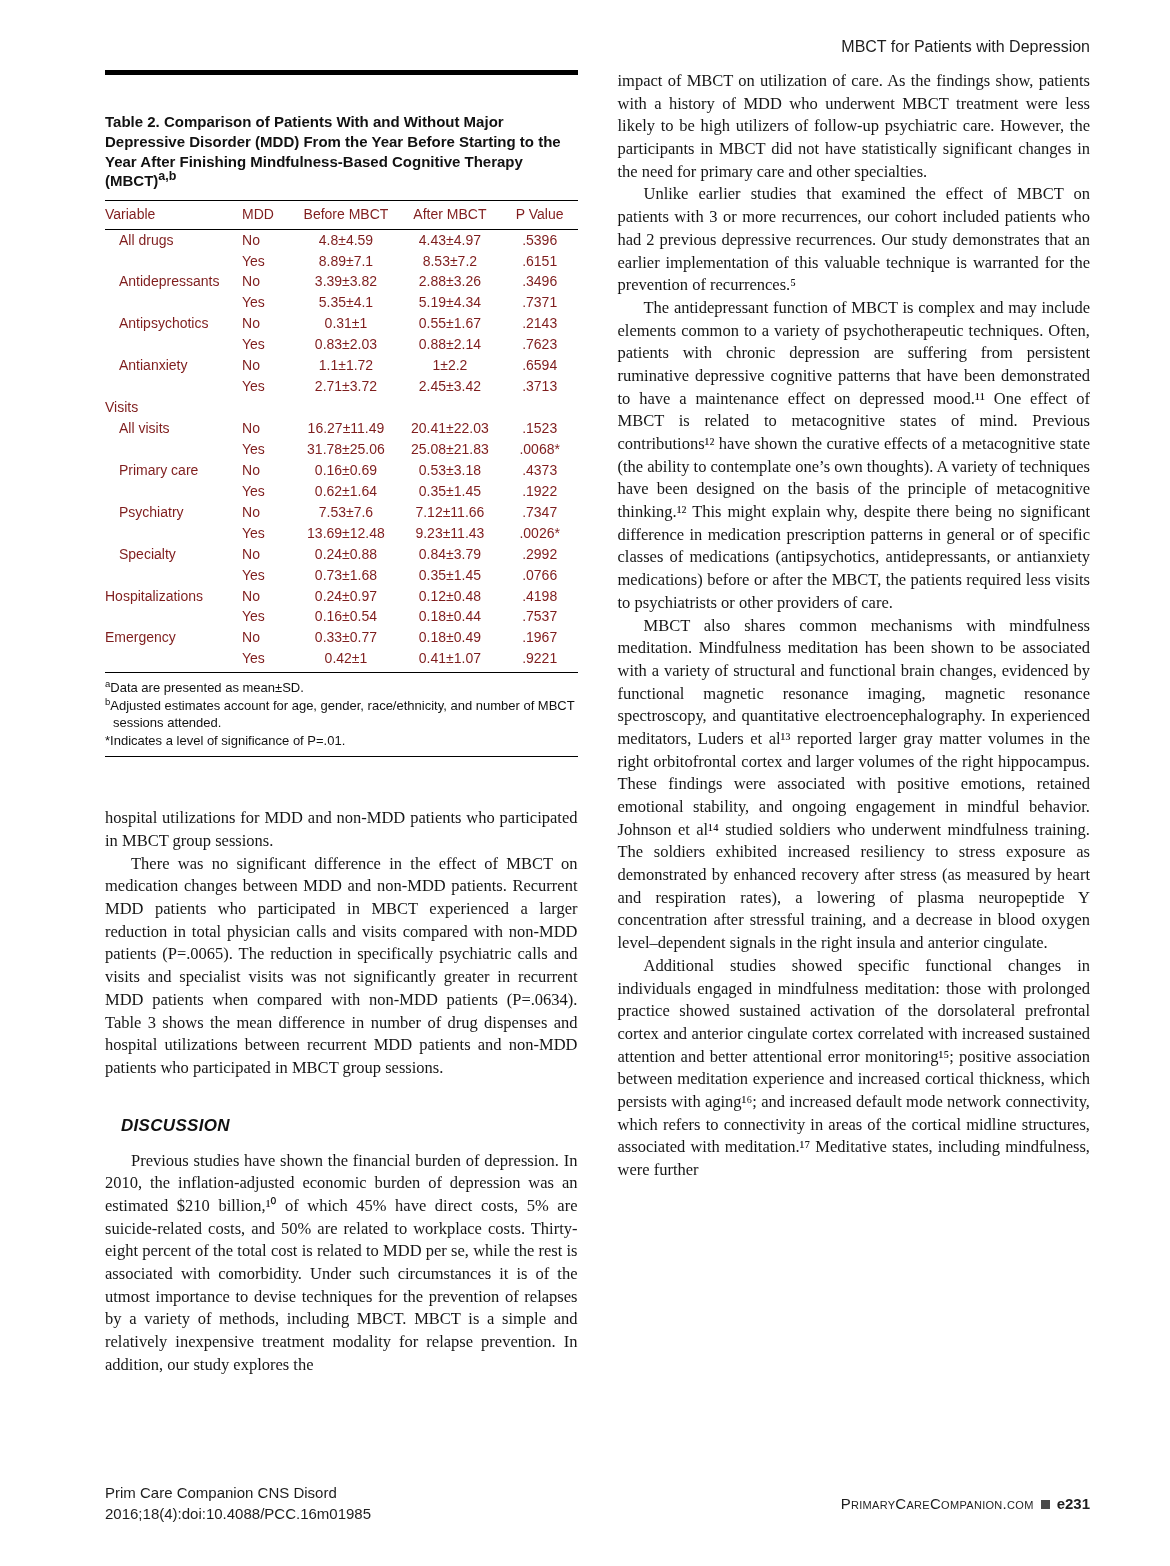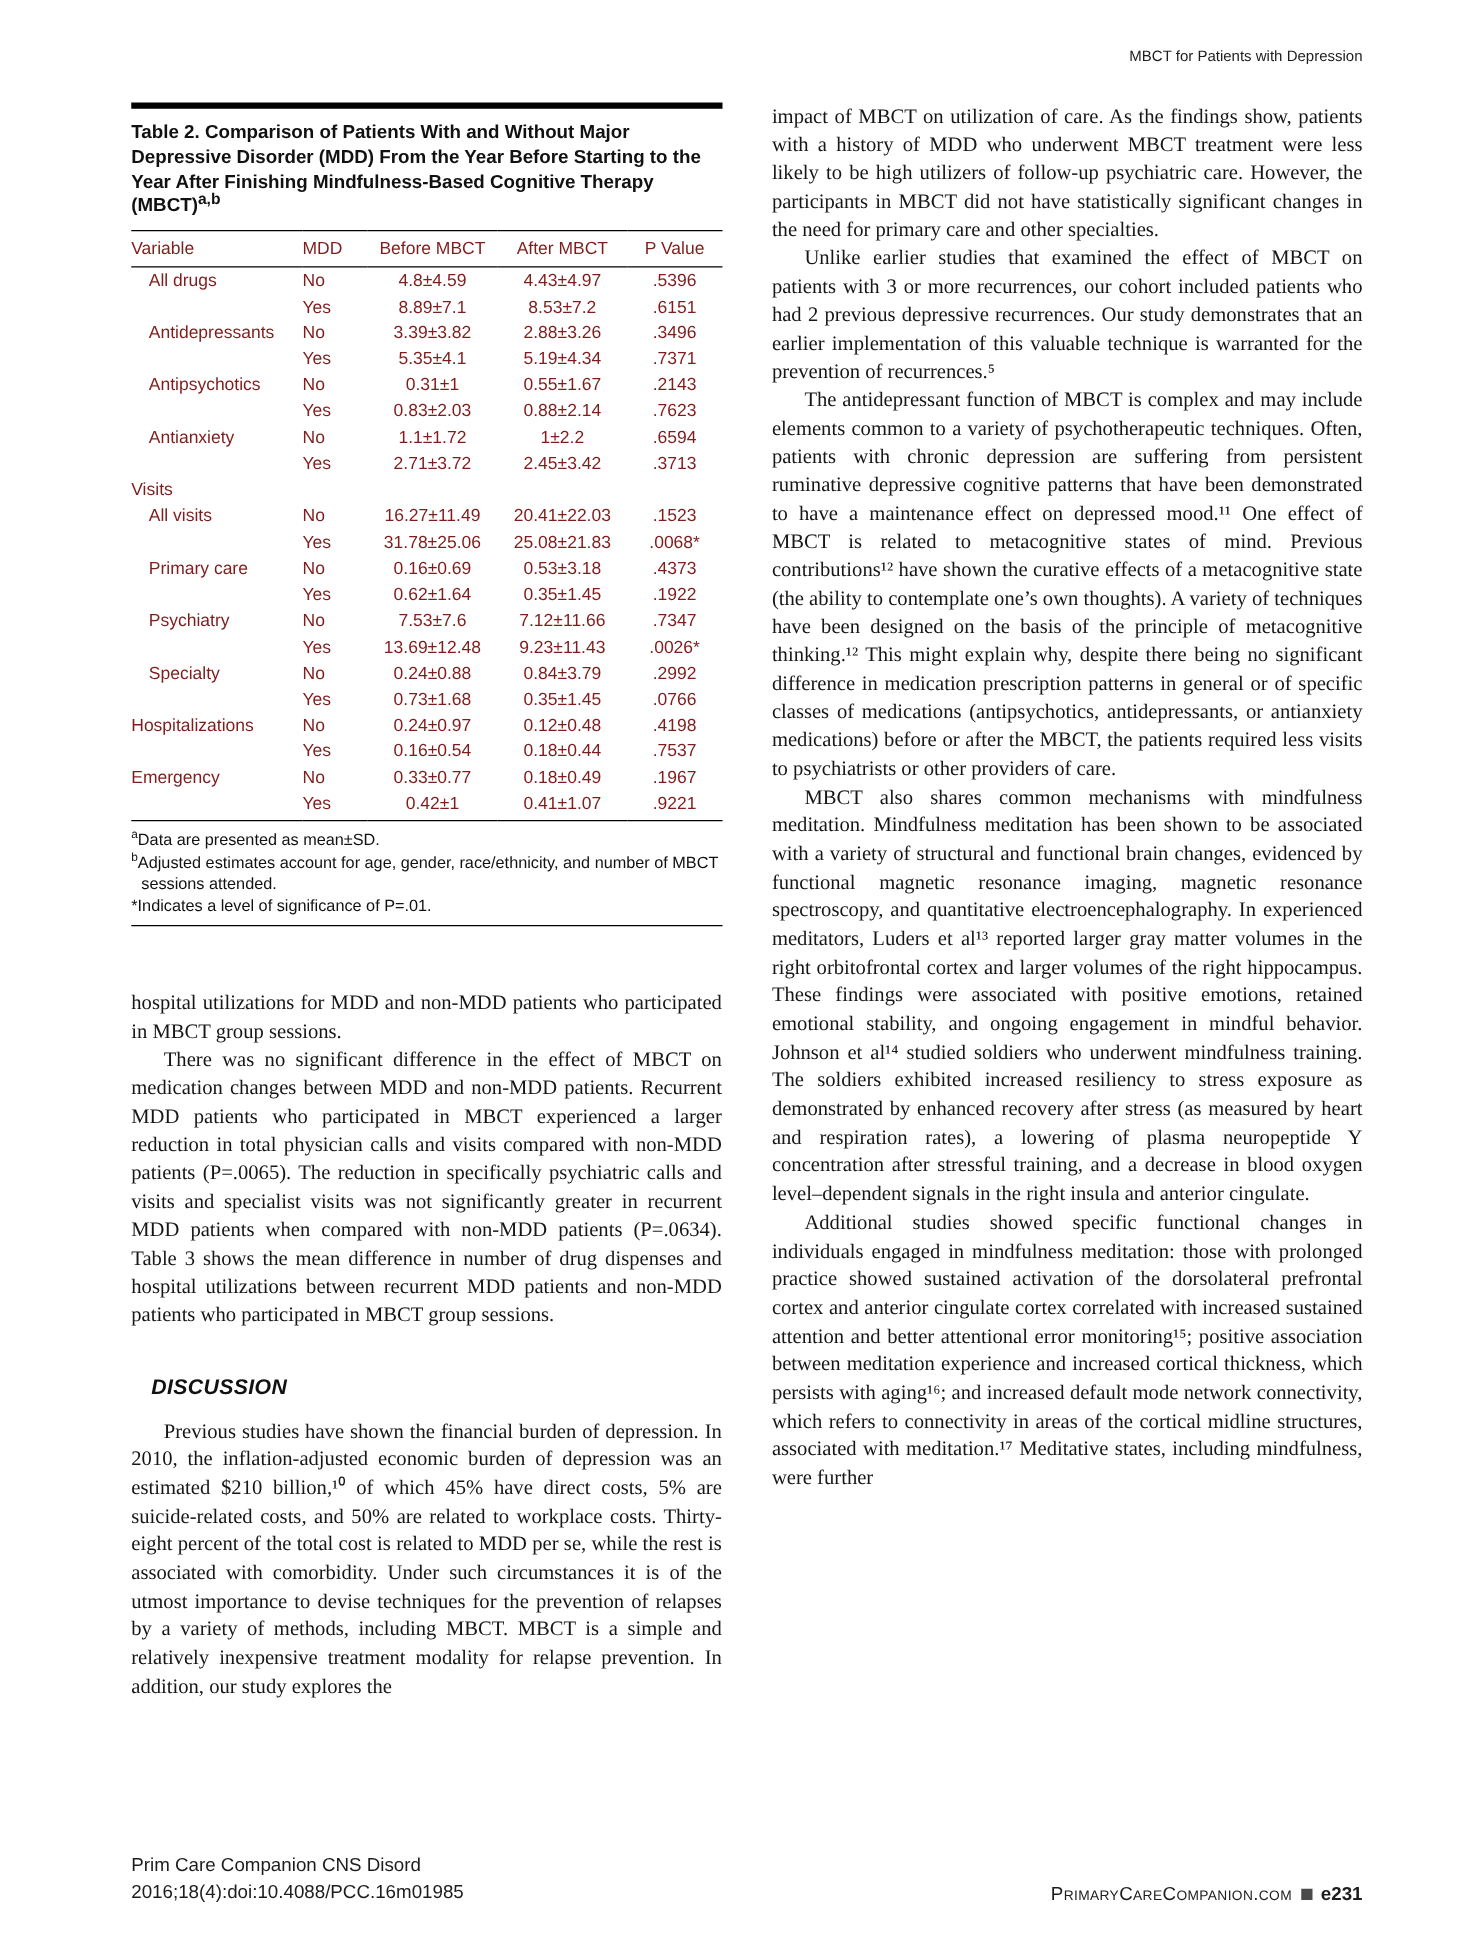--- a/index.html
+++ b/index.html
@@ -6,35 +6,35 @@
   html,body { margin:0; padding:0; background:#ffffff; }
   .page {
     width:1170px; height:1566px; position:relative;
     background:#ffffff; color:#161616;
     font-family:"Liberation Serif", serif;
     padding:38px 80px 0 105px;
   }
   .running-head {
     text-align:right;
     font-family:"Liberation Sans", sans-serif;
-    font-size:12px; color:#1d1d1d;
-    margin-bottom:30px;
+    font-size:16px; color:#1d1d1d;
+    margin-bottom:14px;
   }
   .cols { display:flex; gap:40px; }
   .col { flex:1; min-width:0; }
 
   
   .tablewrap {
     font-family:"Liberation Sans", sans-serif;
     margin-bottom:50px;
   }
   .table-titlebar { border-top:5px solid #000; padding-top:9px; }
   .table-title {
     font-weight:bold; font-size:15px; line-height:1.32;
-    padding-bottom:9px; color:#111;
+    padding-bottom:9px; color:#111;margin-top:28px;
   }
   table.datatable { width:100%; border-collapse:collapse; font-size:14px; color:#7f1d1d; }
   table.datatable thead td {
     border-top:1.5px solid #000; border-bottom:1.5px solid #000;
     padding:5px 0; font-weight:normal;
   }
   table.datatable td { padding:1.5px 0; line-height:1.28; vertical-align:top; }
   td.c-var { text-align:left; width:29%; }
   td.c-var.indent { padding-left:14px; }
   td.c-mdd { text-align:left; width:11%; }
@@ -57,21 +57,21 @@
   .bodytext p.para.flush { text-indent:0; }
   .section-heading {
     font-family:"Liberation Sans", sans-serif;
     font-weight:bold; font-size:17px; letter-spacing:0.3px;
     margin:36px 16px 14px; color:#111;font-style:italic;
   }
 
   
   .footer {
     position:absolute; left:105px; right:80px; bottom:42px;
-    display:flex; justify-content:space-between; align-items:flex-end;
+    display:flex; justify-content:space-between; align-items:center;
     font-family:"Liberation Sans", sans-serif; font-size:15px; color:#1d1d1d;
   }
   .footer-left div { line-height:1.4; }
   .footer-right { white-space:nowrap; padding-top:1px; }
   .footer-site { font-variant:small-caps; letter-spacing:0.3px; }
   .footer-square {
     display:inline-block; width:9px; height:9px; background:#4a4a4a;
     margin:0 7px 0 7px; vertical-align:baseline;
   }
   .footer-page { font-weight:bold; }

